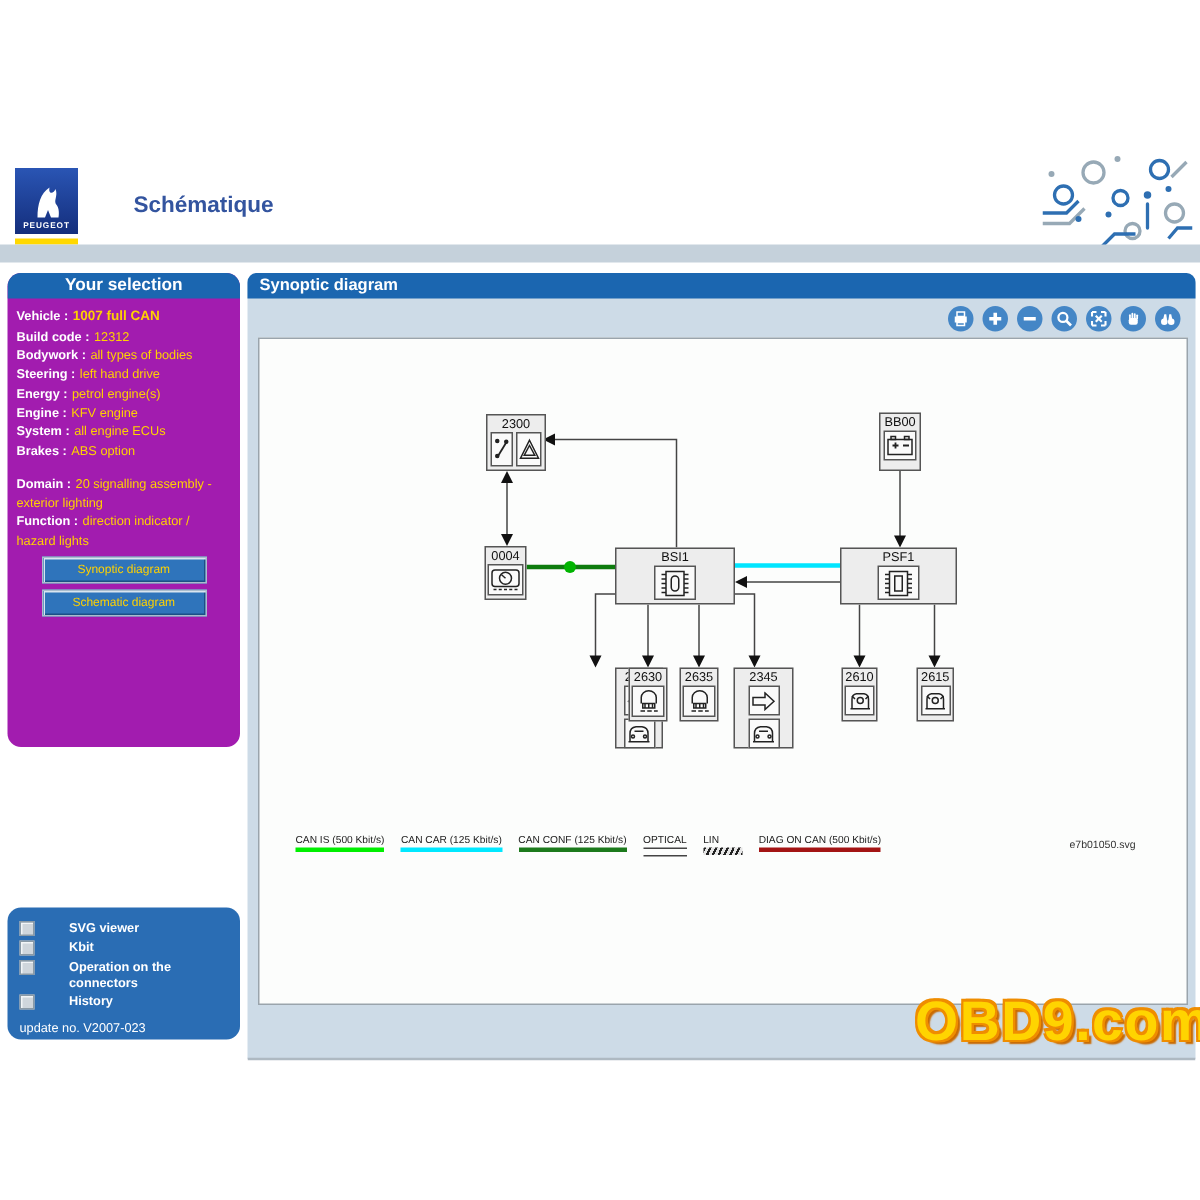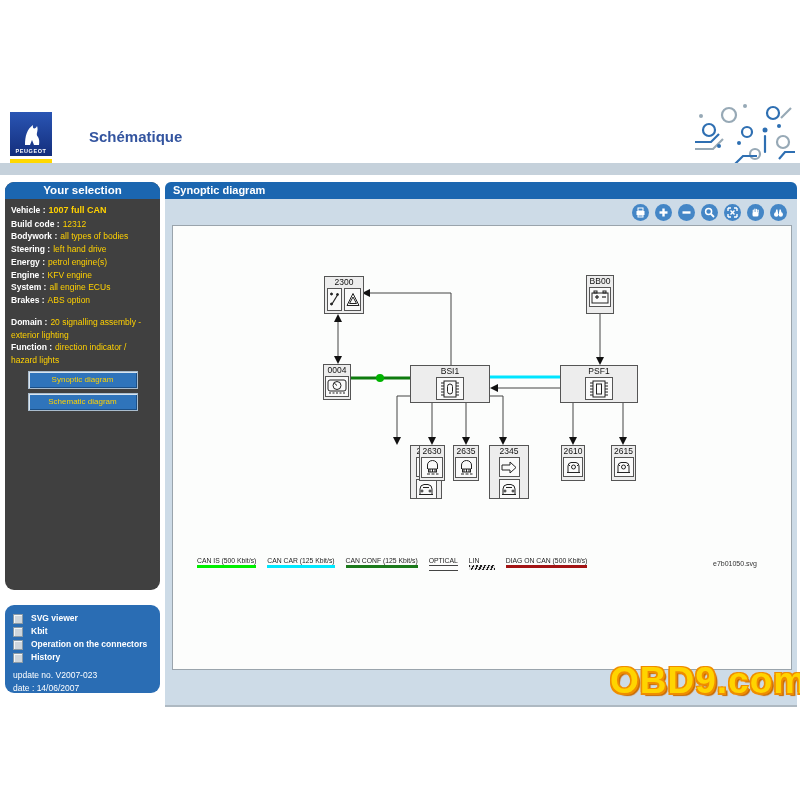--- a/index.html
+++ b/index.html
@@ -11,35 +11,35 @@
   
   .logo-wrap{position:absolute;left:10px;top:112px;width:42px;}
   .logo-box{width:42px;height:44px;background:linear-gradient(#2a55b4,#142e7c);
             display:flex;flex-direction:column;align-items:center;justify-content:flex-end;}
   .logo-name{color:#fff;font-size:5.5px;font-weight:bold;letter-spacing:.6px;margin:1px 0 2px;}
   .logo-bar{width:42px;height:4px;background:#ffd800;margin-top:3px;}
   .app-title{position:absolute;left:58px;top:128px;font-size:15px;font-weight:bold;color:#33549f;margin-left:31px;}
   .circuit-art{position:absolute;left:695px;top:102px;}
   .top-strip{position:absolute;left:0;top:163px;width:800px;height:12px;background:#c5d1db;}
   
-  .sidebar{position:absolute;left:5px;top:182px;width:155px;height:408px;background:#404040;
+  .sidebar{position:absolute;left:5px;top:182px;width:155px;height:316px;background:#a21caf;
            border-radius:9px;overflow:hidden;}
   .sb-header{height:17px;background:#1b66b0;color:#fff;font-weight:bold;font-size:11.5px;
              text-align:center;line-height:17px;}
   .sb-body{padding:5px 6px;font-size:8.5px;line-height:1.5;}
   .fld .lbl{color:#fff;font-weight:bold;margin-right:3px;}
   .fld .val{color:#ffd100;}
   .fld.first .val{font-weight:bold;font-size:9px;}
   .sel2{margin-top:9px;}
   .sb-btn{display:block;width:108px;margin:4px auto 0;background:#2f74bb;color:#ffd100;
           font-size:8px;text-align:center;padding:2px 0;border:1px solid #a9bccd;
           box-shadow:inset 1px 1px 0 #d9e5f0, inset -1px -1px 0 #1b4f86;cursor:pointer;}
   .sidebar2{position:absolute;left:5px;top:605px;width:155px;height:88px;background:#2a6db4;
             border-radius:9px;box-sizing:border-box;padding:8px 8px 0;color:#fff;font-size:8.5px;}
-  .sb2-item{display:flex;gap:8px;margin-bottom:2px;font-weight:bold;cursor:pointer;line-height:1.25;}
+  .sb2-item{display:flex;gap:23px;margin-bottom:2px;font-weight:bold;cursor:pointer;line-height:1.25;}
   .bullet{flex:0 0 8px;width:8px;height:8px;margin-top:1px;background:#cfd6dc;
           border:1px solid #8a9aa6;box-shadow:inset 1px 1px 0 #f2f5f7;}
   .sb2-meta{margin-top:6px;font-weight:normal;line-height:1.5;}
   
   .main{position:absolute;left:165px;top:182px;width:632px;height:523px;background:#cddbe7;
         border-radius:7px 7px 0 0;border-bottom:2px solid #aeb9c2;}
   .main-header{height:17px;background:#1b66b0;color:#fff;font-weight:bold;font-size:11px;
                line-height:17px;padding-left:8px;border-radius:6px 6px 0 0;}
   .toolbar{height:26px;display:flex;justify-content:flex-end;align-items:center;gap:6px;padding-right:10px;}
   .tb-btn{width:17px;height:17px;border-radius:50%;background:#4486c6;display:flex;

